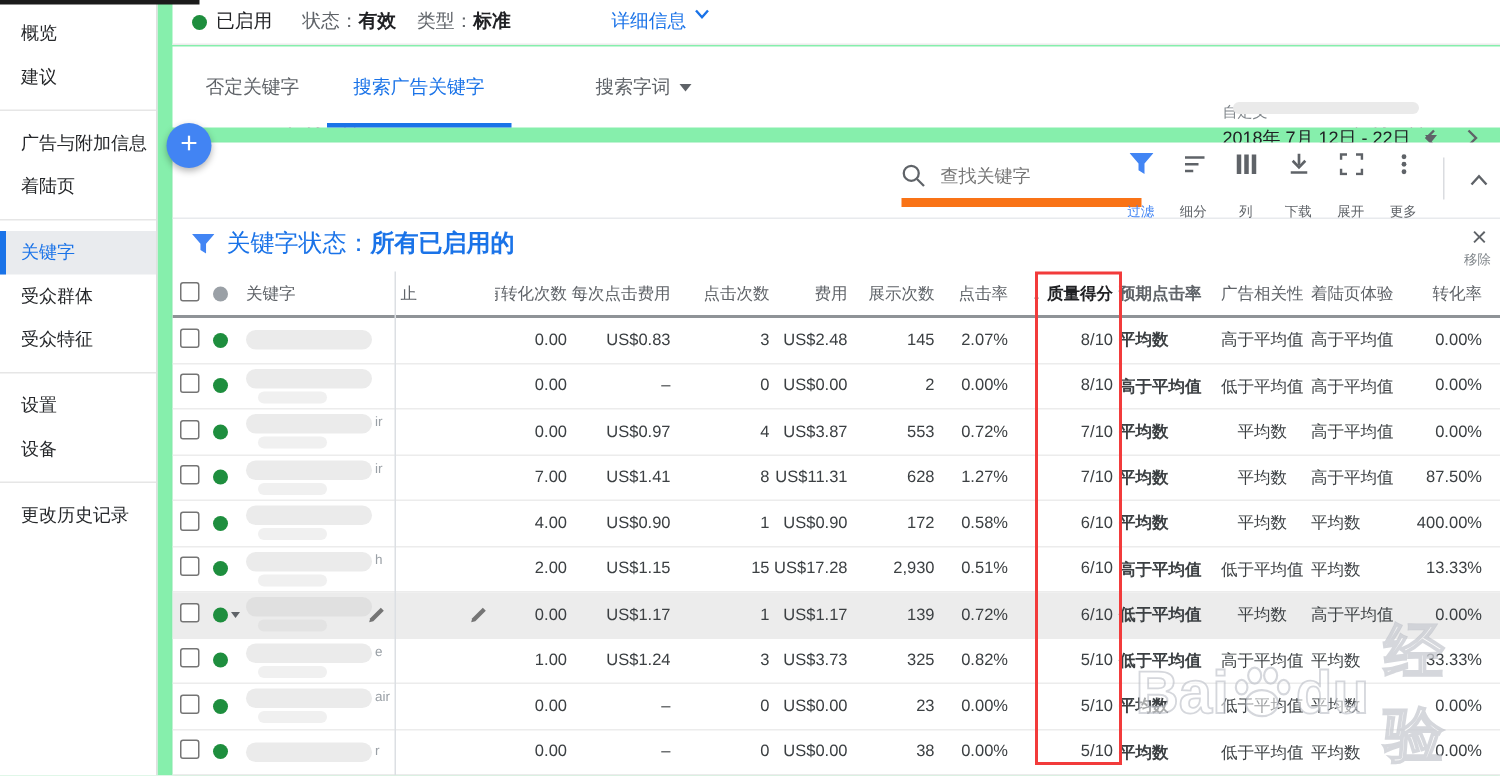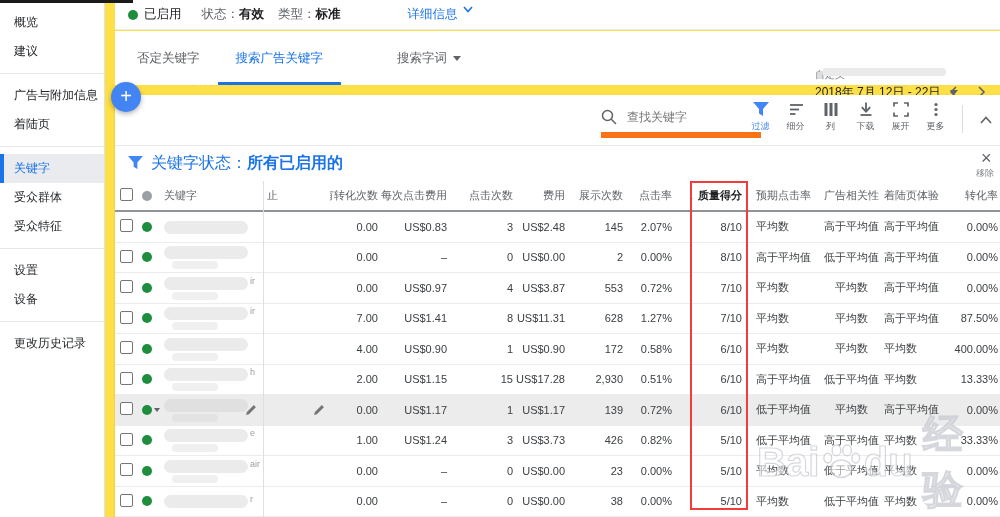--- a/index.html
+++ b/index.html
@@ -1,18 +1,18 @@
 <!DOCTYPE html>
 <html><head>
 <meta charset="utf-8">
 <style>
   * { margin:0; padding:0; box-sizing:border-box; }
   html,body { width:1000px; height:517px; }
   body { font-family:"Liberation Sans","DejaVu Sans",sans-serif; background:#f1f1f1; }
-  .page { position:relative; width:1000px; height:517px; background:#fde047; overflow:hidden; }
+  .page { position:relative; width:1000px; height:517px; background:#86efac; overflow:hidden; }
 
   
   .black-strip { position:absolute; left:0; top:0; width:133px; height:3px; background:#1b1b1b; z-index:20; }
 
   
   .sidebar { position:absolute; left:0; top:0; width:105px; height:517px; background:#fff; border-right:1px solid #e0e0e0; padding-top:8px; z-index:2; }
   .side-item { height:29px; display:flex; align-items:center; padding-left:14px; font-size:12px; color:#26282b; cursor:pointer; }
   .side-item.active { background:#e9ebee; color:#1a73e8; border-left:4px solid #1a73e8; padding-left:10px; }
   .side-divider { height:1px; background:#e6e6e6; margin:7px 0; }
 
@@ -48,21 +48,21 @@
   
   .fab { position:absolute; left:111px; top:82px; width:30px; height:30px; border-radius:50%; background:#4284f3; color:#fff; font-size:20px; line-height:28px; text-align:center; box-shadow:0 2px 5px rgba(0,0,0,.3); z-index:10; cursor:pointer; }
 
   
   .tablecard { position:absolute; left:115px; top:95px; width:885px; height:422px; background:#fff; box-shadow:0 1px 2px rgba(60,64,67,.2); overflow:hidden; z-index:3; }
 
   .toolbar-row { position:relative; height:51px; border-bottom:1px solid #e8eaed; }
   .search-box { position:absolute; left:486px; top:14px; width:160px; display:flex; align-items:center; gap:10px; border-bottom:6px solid #f97316; padding-bottom:7px; }
   .search-box input { border:none; outline:none; background:transparent; font-size:12px; color:#5f6368; width:110px; font-family:inherit; }
   .tools { position:absolute; left:628px; top:7px; display:flex; }
-  .tool-btn { width:35px; display:flex; flex-direction:column; align-items:center; gap:3px; color:#5f6368; cursor:pointer; }
+  .tool-btn { width:35px; display:flex; flex-direction:column; align-items:center; gap:18px; color:#5f6368; cursor:pointer; }
   .tool-btn .tlabel { font-size:9px; }
   .tool-btn.active { color:#4285f4; }
   .tools-divider { position:absolute; left:847px; top:10px; width:1px; height:28px; background:#dadce0; }
   .collapse-btn { position:absolute; left:858px; top:12px; width:26px; height:26px; display:flex; align-items:center; justify-content:center; cursor:pointer; color:#5f6368; }
 
   .filter-row { position:relative; height:35px; }
   .filter-funnel { position:absolute; left:13px; top:10px; color:#4285f4; }
   .filter-text { position:absolute; left:36px; top:0; line-height:33px; font-size:16px; color:#1a73e8; }
   .filter-text b { font-weight:bold; }
   .filter-close { position:absolute; left:866px; top:2px; font-size:18px; color:#5f6368; cursor:pointer; }
@@ -70,21 +70,21 @@
 
   
   .trow, .thead { display:flex; align-items:center; padding-left:5px; }
   .thead { height:31px; border-bottom:2px solid #8f9397; font-size:11px; color:#5f6368; }
   .trow { height:30.5px; border-bottom:1px solid #ececec; font-size:11px; color:#3c4043; position:relative; }
   .trow.hovered { background:#ececec; }
   .c-cb{width:22px;} .c-dot{width:22px; display:flex; align-items:center; gap:2px;}
   .c-kw{width:99px;} .c-url{width:67px; padding-left:4px;}
   .c-conv{width:48px;} .c-cpc{width:69px;} .c-clicks{width:66px;} .c-cost{width:52px;}
   .c-impr{width:58px;} .c-ctr{width:49px;} .c-qs{width:70px;}
-  .c-ectr{width:65px; margin-left:12px; padding-left:2px;} .c-adrel{width:63px; padding-left:2px;text-align:center;} .c-lp{width:70px; padding-left:2px;}
+  .c-ectr{width:65px; margin-left:2px; padding-left:2px;font-weight:bold;} .c-adrel{width:63px; padding-left:2px;text-align:center;} .c-lp{width:70px; padding-left:2px;}
   .c-cvr{width:46px;}
   .num { text-align:right; }
   .clip-left { overflow:hidden; direction:rtl; white-space:nowrap; }
   .qs-head { font-weight:bold; color:#202124; display:flex; align-items:center; justify-content:flex-end; gap:4px; }
   .sort-arrow { color:#5f6368; font-weight:normal; font-size:12px; }
 
   .cbx { width:13px; height:13px; border:1px solid #757575; border-radius:2px; background:#fff; cursor:pointer; display:inline-block; }
   .dot-green { width:10px; height:10px; border-radius:50%; background:#1e8e3e; display:inline-block; }
   .dot-gray { width:10px; height:10px; border-radius:50%; background:#9aa0a6; display:inline-block; }
   .dot-caret { width:0; height:0; border-left:3.5px solid transparent; border-right:3.5px solid transparent; border-top:4px solid #5f6368; display:none; }
@@ -481,21 +481,21 @@
           </span>
       <span class="c-kw">
         <span class="kw-blob"></span><span class="kw-hint">e</span>
         <span class="kw-blob2"></span>
       </span>
       <span class="c-url"><span class="p-blob"></span></span>
       <span class="c-conv num">1.00</span>
       <span class="c-cpc num">US$1.24</span>
       <span class="c-clicks num">3</span>
       <span class="c-cost num">US$3.73</span>
-      <span class="c-impr num">426</span>
+      <span class="c-impr num">325</span>
       <span class="c-ctr num">0.82%</span>
       <span class="c-qs num">5/10</span>
       <span class="c-ectr">低于平均值</span>
       <span class="c-adrel">高于平均值</span>
       <span class="c-lp">平均数</span>
       <span class="c-cvr num">33.33%</span>
 
     </div>
 
     <div class="trow two-line">

